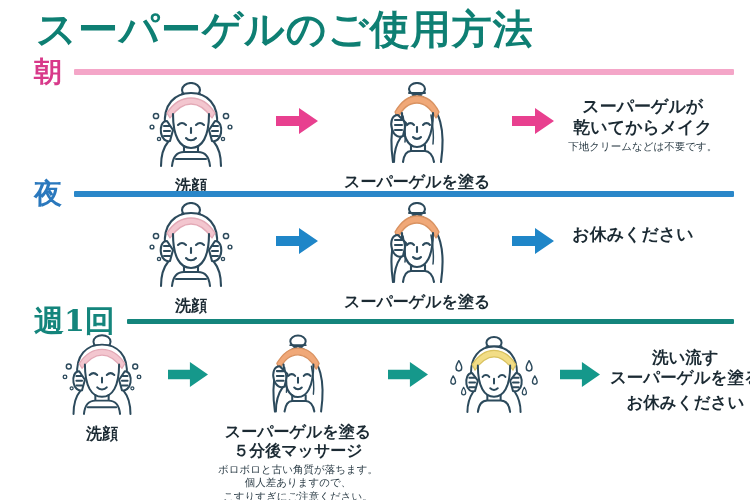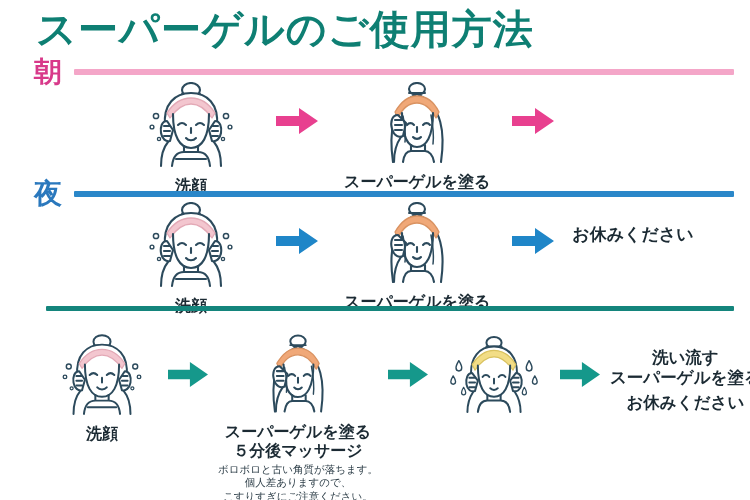--- a/index.html
+++ b/index.html
@@ -233,20 +233,25 @@
   <div class="gap-b"></div>
 
   <div class="arrow" style="margin-top:26px">
     <svg width="42" height="26" viewBox="0 0 42 26">
       <path d="M0 8 H23 V0 L42 13 L23 26 V18 H0 Z" fill="#e8408f"></path>
     </svg>
   </div>
 
   <div class="gap-c"></div>
 
+  <div class="step-text" style="margin-top:14px">
+    <div class="big-text">スーパーゲルが</div>
+    <div class="big-text">乾いてからメイク</div>
+    <div class="step-note">下地クリームなどは不要です。</div>
+  </div>
 </div>
 
 <div class="sec-head" id="head-night">
   <span class="sec-label" style="color: rgb(42, 120, 189);">夜</span>
   <span class="sec-rule" style="background: rgb(42, 135, 201);"></span>
 </div>
 
 <div class="row" id="row-night">
 
   <div class="step">
@@ -328,20 +333,21 @@
   </div>
 
   <div class="gap-e"></div>
 
   <div class="step-text" style="margin-top:22px">
     <div class="big-text">お休みください</div>
   </div>
 </div>
 
 <div class="sec-head" id="head-weekly">
+  <span class="sec-label" style="color: rgb(20, 133, 124);">週1回</span>
   <span class="sec-rule" style="background: rgb(20, 133, 124);"></span>
 </div>
 
 <div class="row" id="row-weekly">
 
   <div class="step">
     <div class="step-art">
       <svg width="112" height="82" viewBox="0 0 118 86">
         <g fill="none" stroke="#2c4a5c" stroke-width="2.1" stroke-linecap="round" stroke-linejoin="round">
           <ellipse cx="59" cy="8" rx="9" ry="7" fill="#ffffff"></ellipse>

